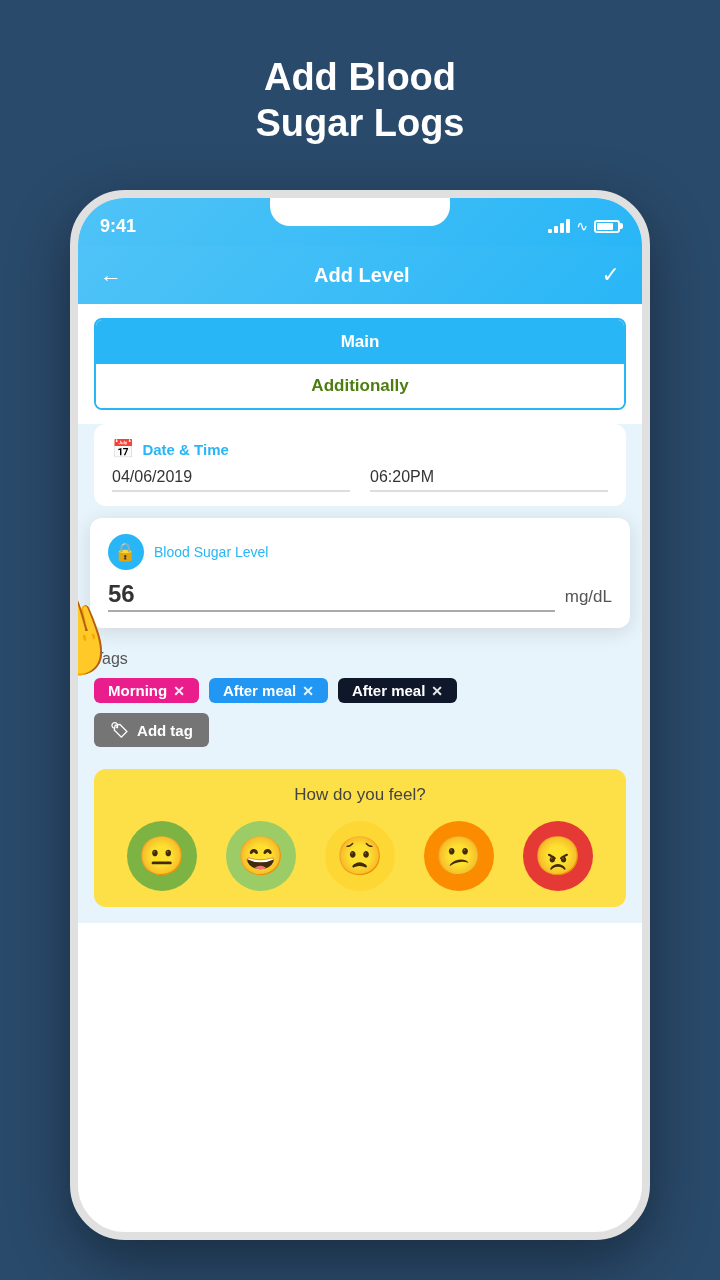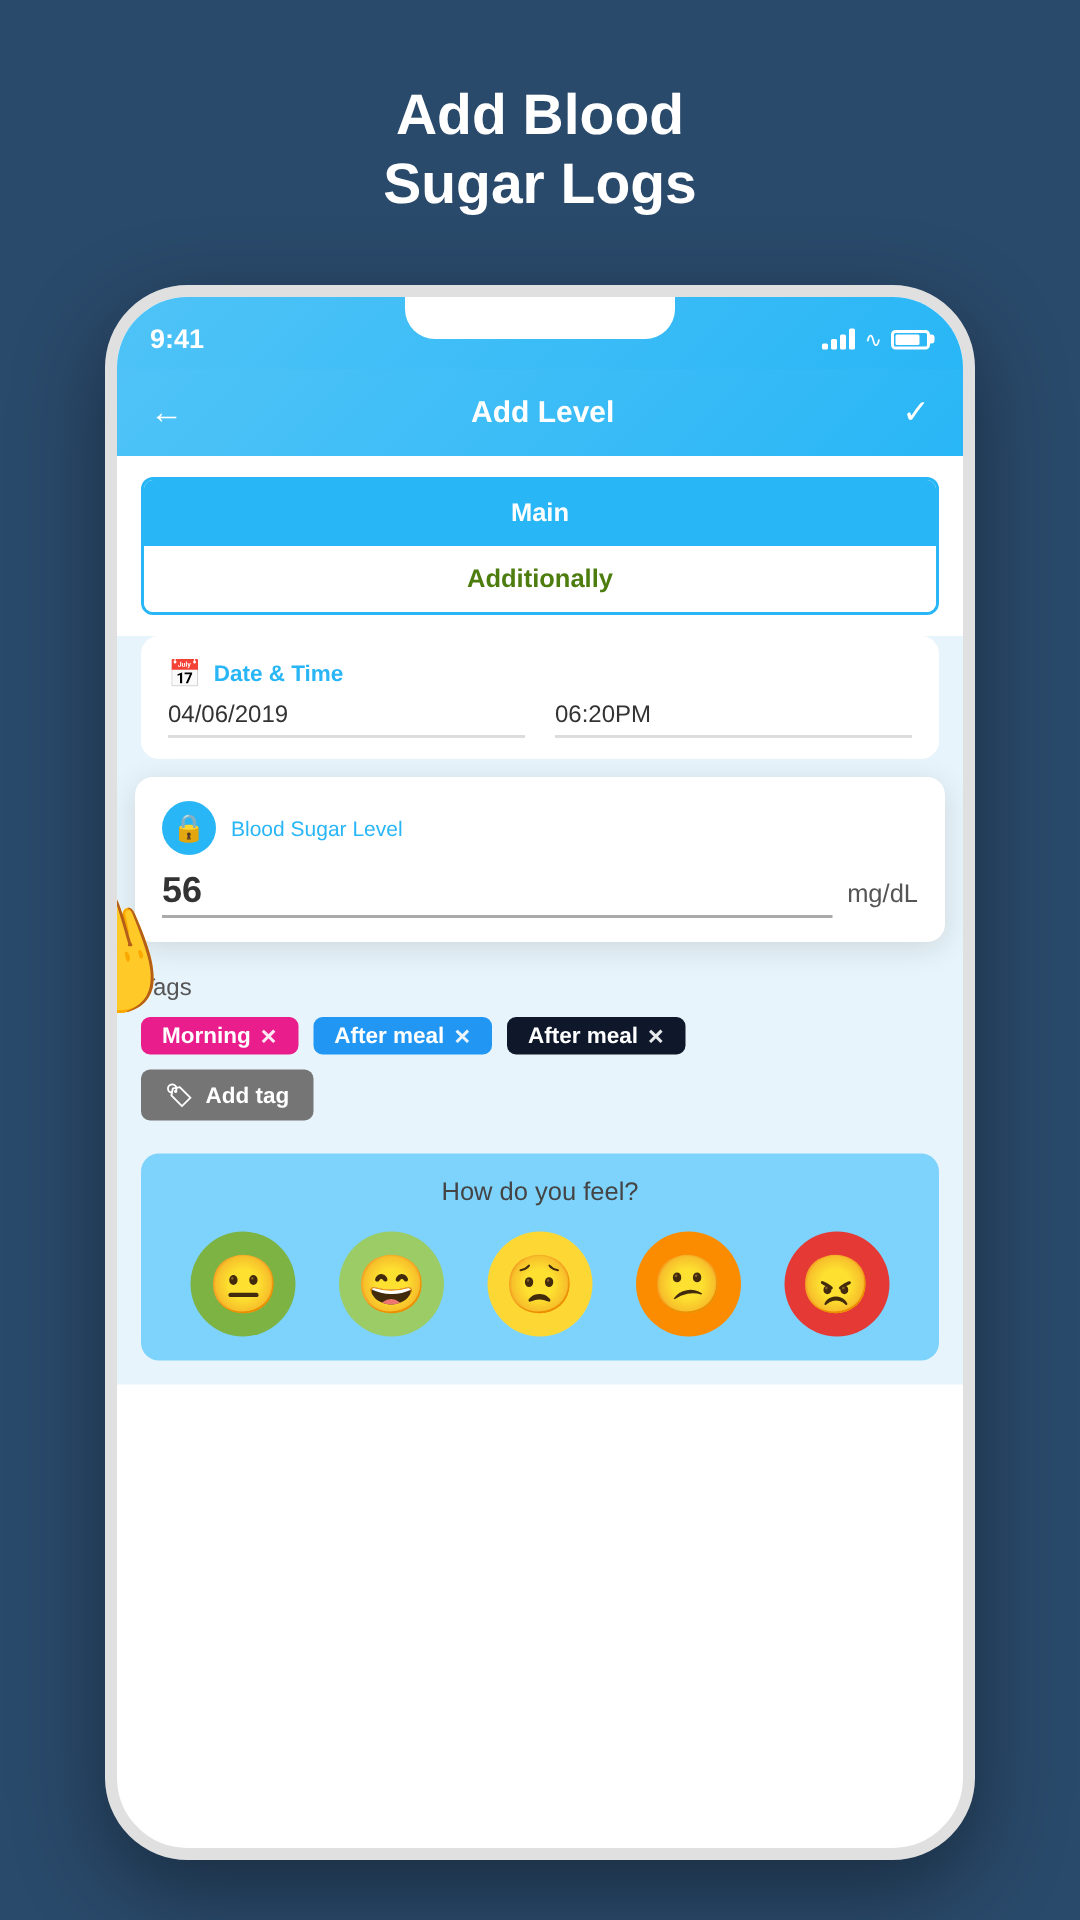--- a/index.html
+++ b/index.html
@@ -266,21 +266,21 @@
       border-radius: 6px;
       color: white;
       font-size: 15px;
       font-weight: 600;
       cursor: pointer;
       width: fit-content;
     }
 
     
     .feeling-card {
-      background: #7dd3fc;
+      background: #fde047;
       border-radius: 12px;
       padding: 16px 19px;
       margin-top: 12px;
     }
 
     .feeling-title {
       text-align: center;
       font-size: 17px;
       color: #444;
       margin-bottom: 16px;

